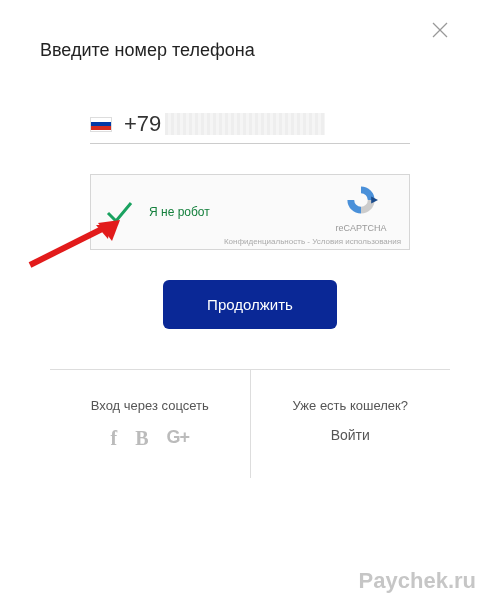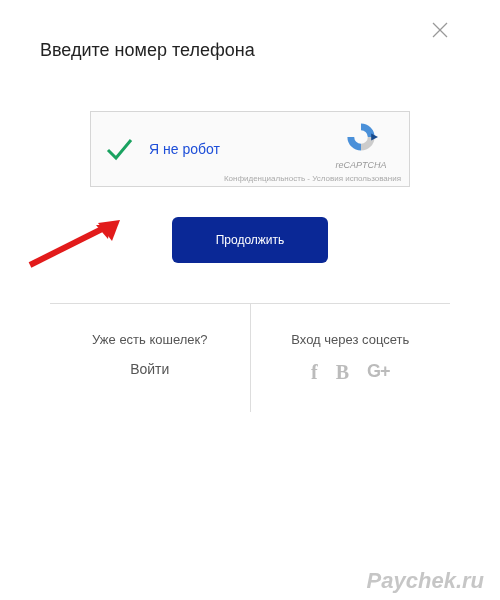--- a/index.html
+++ b/index.html
@@ -79,58 +79,57 @@
     }
     .check-icon {
       width: 32px;
       height: 32px;
       display: flex;
       align-items: center;
       justify-content: center;
       margin-right: 14px;
     }
     .captcha-label {
-      font-size: 14px;
-      color: #1d4ed8;
+      font-size: 12px;
+      color: #15803d;
     }
     .recaptcha-badge {
       position: absolute;
       right: 10px;
       top: 8px;
       text-align: center;
       width: 76px;
     }
     .recaptcha-logo {
       width: 34px;
       height: 34px;
       margin: 0 auto 2px;
     }
     .recaptcha-text {
       font-size: 9px;
       color: #999;
-      font-style: italic;
     }
     .recaptcha-links {
       font-size: 8px;
       color: #aaa;
       position: absolute;
       bottom: 3px;
       right: 8px;
       white-space: nowrap;
       padding-left: 44px;
     }
     .continue-btn {
       display: block;
       margin: 0 auto 40px;
       background: #0a2896;
       color: #fff;
       border: none;
       border-radius: 6px;
       padding: 16px 44px;
-      font-size: 12px;
+      font-size: 15px;
       cursor: pointer;
     }
     .divider {
       border-top: 1px solid #ddd;
       margin: 0 10px;
     }
     .footer {
       display: flex;
       margin: 0 10px;
     }
@@ -167,43 +166,51 @@
     }
     .arrow-overlay {
       position: absolute;
       left: 20px;
       top: 215px;
       pointer-events: none;
     }
     .watermark {
       position: absolute;
       bottom: 6px;
-      right: 16px;
+      right: 24px;
       font-size: 22px;
       color: #bdbdbd;
       font-weight: 600;
-      font-style: italic;
       opacity: 0.85;
       pointer-events: none;
     }
   </style>
 </head>
 <body>
 
 <div class="modal">
 
   <div class="close-btn">
     <svg width="18" height="18" viewBox="0 0 18 18">
       <line x1="2" y1="2" x2="16" y2="16" stroke-width="1.2"></line>
       <line x1="16" y1="2" x2="2" y2="16" stroke-width="1.2"></line>
     </svg>
   </div>
 
   <h2 class="title">Введите номер телефона</h2>
 
+  <div class="phone-row">
+    <span class="flag">
+      <span class="stripe1"></span>
+        <span class="stripe2"></span>
+        <span class="stripe3"></span>
+    </span>
+    <span class="phone-prefix">+79</span>
+    <span class="phone-masked"></span>
+  </div>
 
   <div class="captcha-box">
     <span class="check-icon">
       <svg width="32" height="32" viewBox="0 0 32 32">
         <polyline points="5,17 13,25 28,7" fill="none" stroke="#1aa260" stroke-width="3"></polyline>
       </svg>
     </span>
     <span class="captcha-label">Я не робот</span>
     <div class="recaptcha-badge">
       <svg class="recaptcha-logo" viewBox="0 0 40 40">
@@ -220,31 +227,31 @@
       <span>Условия использования</span>
     </div>
   </div>
 
   <button class="continue-btn">Продолжить</button>
 
   <div class="divider"></div>
 
   <div class="footer">
     <div class="footer-col">
-      <div class="footer-title">Уже есть кошелек?</div>
-      <div class="login-link">Войти</div>
-    </div>
-    <div class="footer-col">
       <div class="footer-title">Вход через соцсеть</div>
       <div class="social-row">
         <span class="social-icon">f</span>
         <span class="social-icon">B</span>
         <span class="social-icon social-gplus">G+</span>
       </div>
     </div>
+    <div class="footer-col">
+      <div class="footer-title">Уже есть кошелек?</div>
+      <div class="login-link">Войти</div>
+    </div>
   </div>
 
 </div>
 
 <svg class="arrow-overlay" width="110" height="60">
   <line x1="10" y1="50" x2="90" y2="10" stroke="#e21b1b" stroke-width="6"></line>
   <polygon points="90,10 76,10 88,24" fill="#e21b1b"></polygon>
   <polygon points="100,5 78,8 92,26" fill="#e21b1b"></polygon>
 </svg>
 

